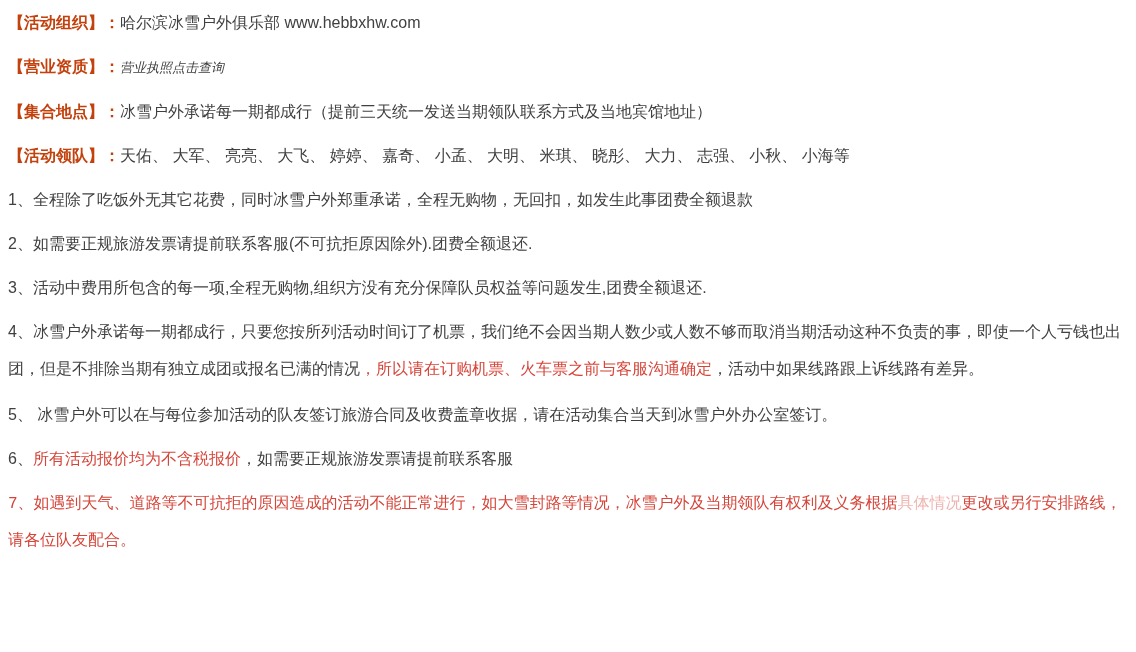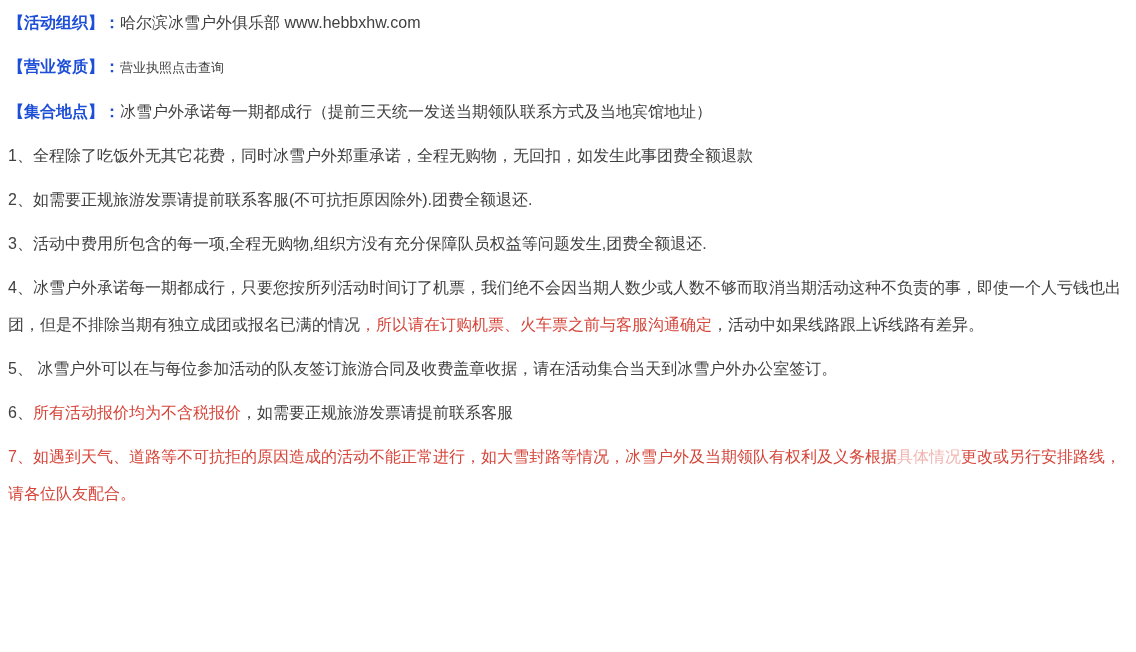--- a/index.html
+++ b/index.html
@@ -12,31 +12,33 @@
     font-size: 16px;
     color: #404040;
     background: #ffffff;
     overflow: hidden;
   }
   p.row {
     margin: 0 0 7px 0;
     line-height: 37px;
   }
   .label {
-    color: #1d4ed8;
+    color: #c2410c;
     font-weight: 700;
   }
   .red {
     color: #d6453a;
+    font-family: Liberation Mono, monospace;
   }
   .small {
     font-size: 13px;
   }
   .link {
     cursor: pointer;
+    font-style: italic;
   }
   .faded {
     opacity: 0.4;
   }
 </style>
 </head>
 <body>
 
 <div class="page">
 
@@ -46,20 +48,23 @@
 
 
   <p class="row">
     <span class="label">【营业资质】：</span><span class="small link">营业执照点击查询</span>
   </p>
 
   <p class="row">
     <span class="label">【集合地点】：</span><span>冰雪户外承诺每一期都成行（提前三天统一发送当期领队联系方式及当地宾馆地址）</span>
   </p>
 
+  <p class="row">
+    <span class="label">【活动领队】：</span><span>天佑、 大军、 亮亮、 大飞、 婷婷、 嘉奇、 小孟、 大明、 米琪、 晓彤、 大力、 志强、 小秋、 小海等</span>
+  </p>
 
 
   <p class="row">
     <span>1、</span><span>全程除了吃饭外无其它花费，同时冰雪户外郑重承诺，全程无购物，无回扣，如发生此事团费全额退款</span>
   </p>
 
   <p class="row">
     <span>2、</span><span>如需要正规旅游发票请提前联系客服(不可抗拒原因除外).团费全额退还.</span>
   </p>
 

